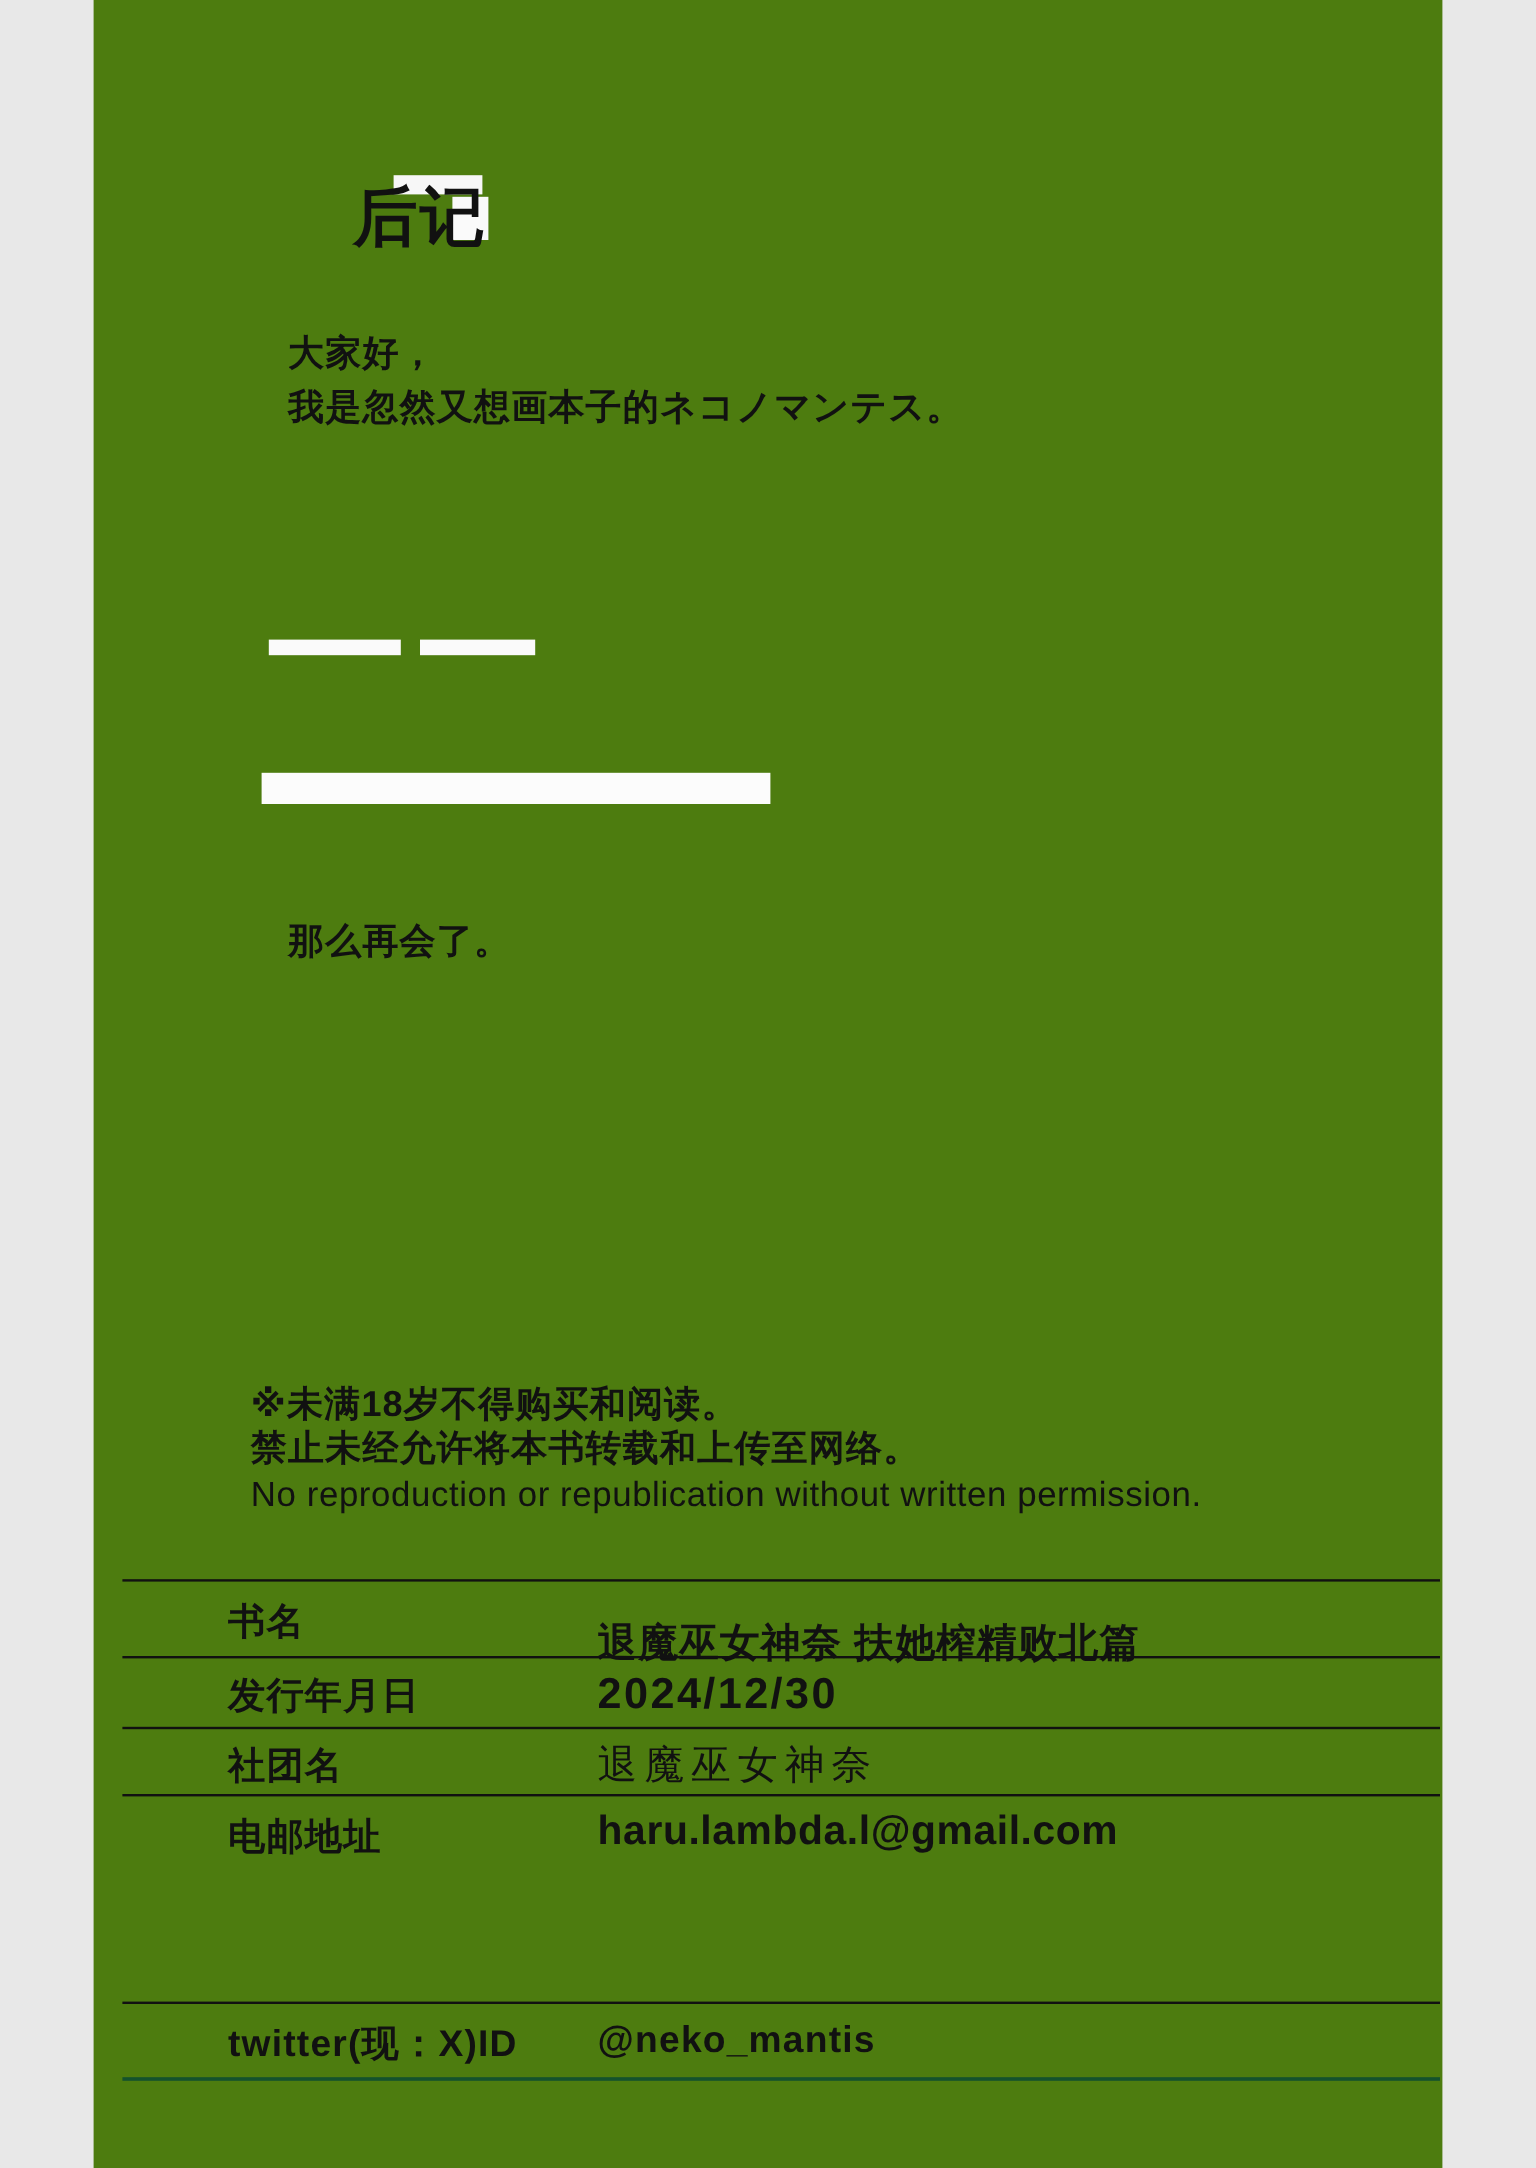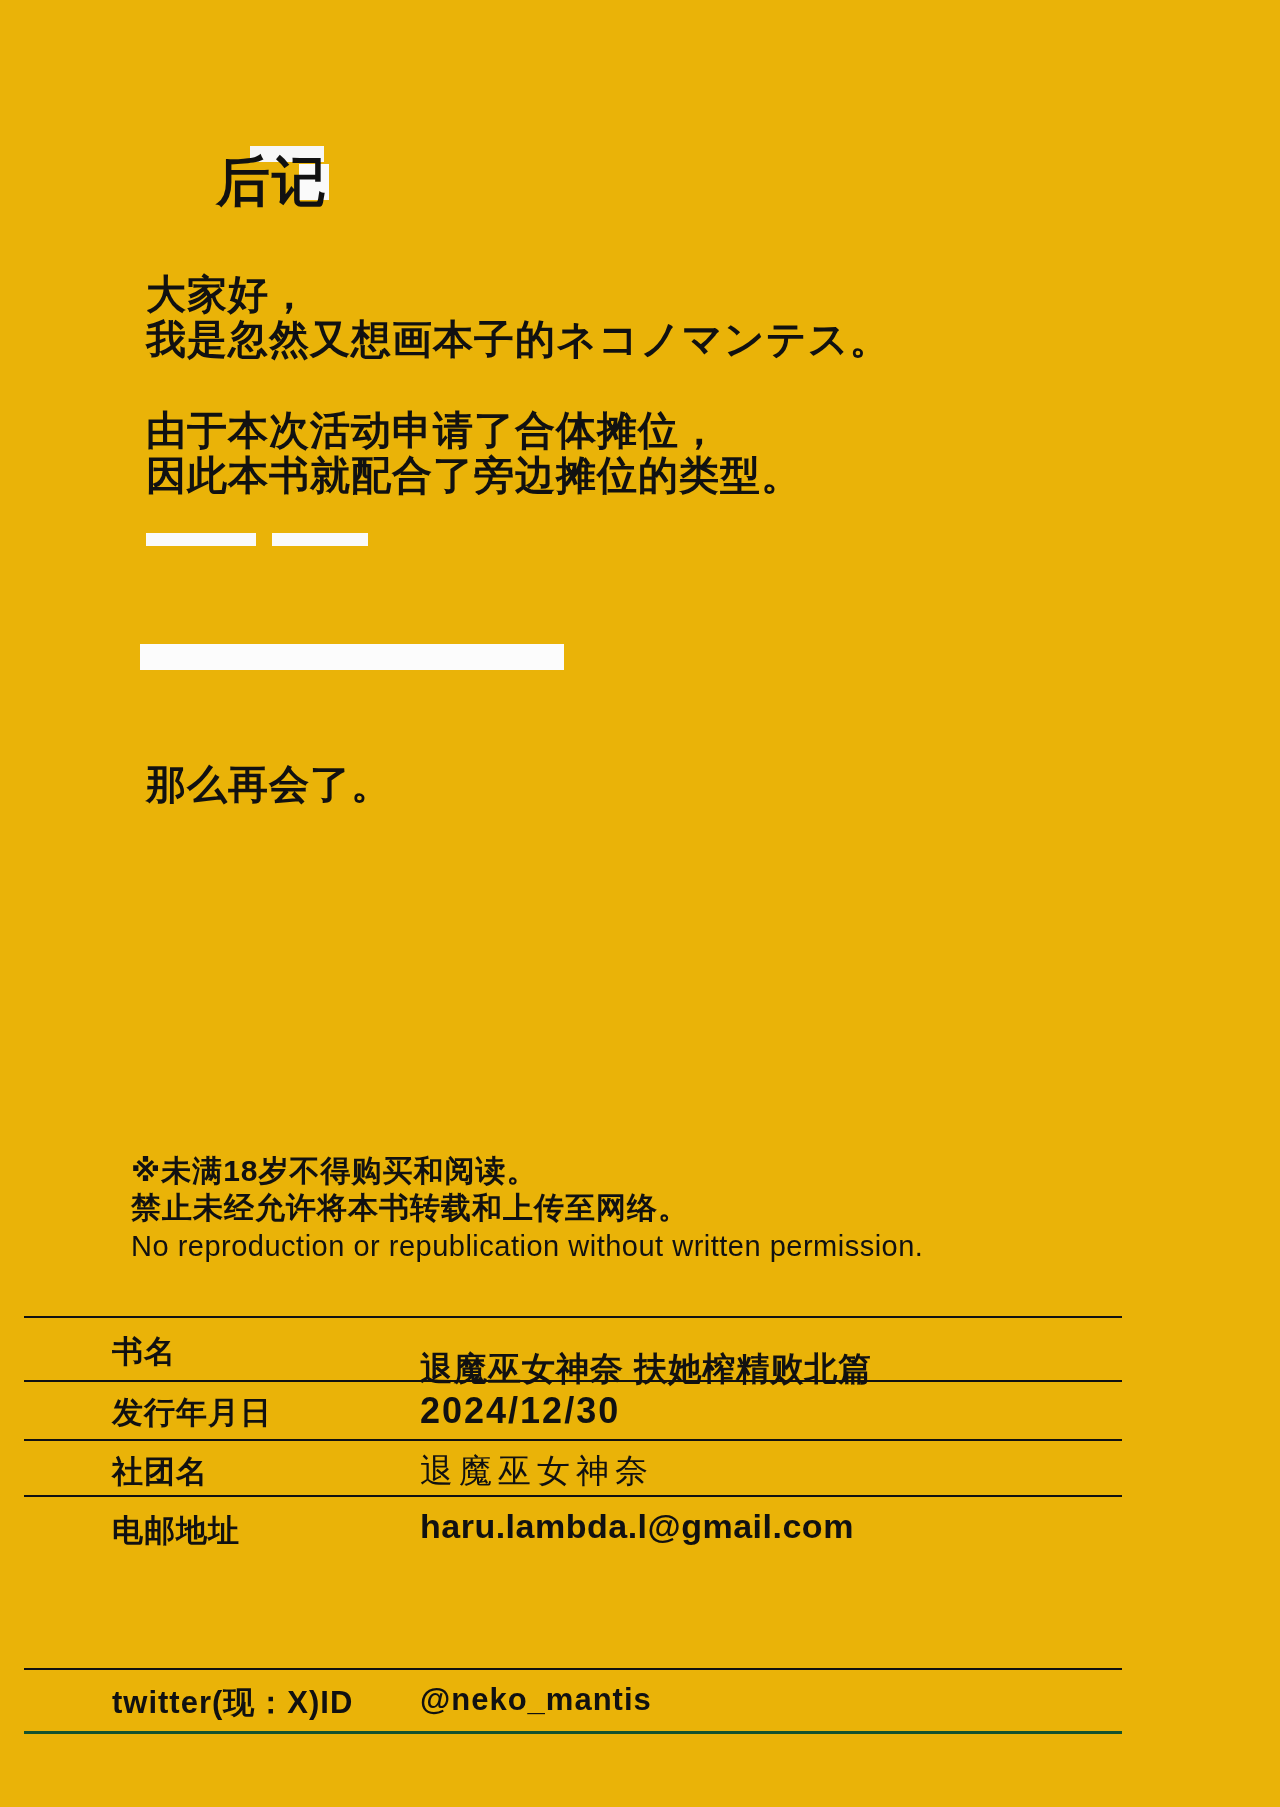--- a/index.html
+++ b/index.html
@@ -1,37 +1,37 @@
 <!DOCTYPE html>
 <html><head>
 <meta charset="utf-8">
 <style>
   html,body{margin:0;padding:0;background:#e8e8e8;}
   .page{
     position:relative;
-    width:1280px;height:1807px;
+    width:1124px;height:1807px;
     margin:0 auto;
-    background:#eab308;
+    background:#4d7c0f;
     font-family:"Liberation Sans","DejaVu Sans",sans-serif;
     color:#111111;
     overflow:hidden;
   }
   
   .artifact{position:absolute;pointer-events:none;}
   .a1{left:250px;top:146px;width:74px;height:16px;background:#f7f7f7;}
   .a2{left:299px;top:164px;width:30px;height:36px;background:#fafafa;}
   .a3{left:146px;top:533px;width:110px;height:13px;background:#fafafa;}
   .a4{left:272px;top:533px;width:96px;height:13px;background:#fafafa;}
   .a5{left:140px;top:644px;width:424px;height:26px;background:#fcfcfc;}
 
   .title{
     position:absolute;left:216px;top:152px;margin:0;
     font-size:54px;font-weight:600;letter-spacing:2px;line-height:1.1;
   }
-  .para{position:absolute;left:146px;font-size:40px;font-weight:600;line-height:45px;letter-spacing:1px;white-space:nowrap;}
+  .para{position:absolute;left:162px;font-size:30px;font-weight:600;line-height:45px;letter-spacing:1px;white-space:nowrap;}
   .p1{top:272px;}
   .p2{top:408px;}
   .p3{top:575px;}
   .farewell{top:762px;}
 
   .notice{position:absolute;left:131px;top:1152px;line-height:37px;white-space:nowrap;}
   .notice .zh{font-size:30px;font-weight:600;letter-spacing:1px;}
   .notice .en{font-size:29px;font-weight:400;letter-spacing:0.5px;padding-top:2px;}
 
   .colophon{
@@ -64,24 +64,20 @@
   <div class="artifact a4"></div>
   <div class="artifact a5"></div>
 
   <h1 class="title">后记</h1>
 
   <div class="para p1">
     <div>大家好，</div>
     <div>我是忽然又想画本子的ネコノマンテス。</div>
   </div>
 
-  <div class="para p2">
-    <div>由于本次活动申请了合体摊位，</div>
-    <div>因此本书就配合了旁边摊位的类型。</div>
-  </div>
 
 
   <div class="para farewell">
     <div>那么再会了。</div>
   </div>
 
   <div class="notice">
     <div class="zh">※未满18岁不得购买和阅读。</div>
     <div class="zh">禁止未经允许将本书转载和上传至网络。</div>
     <div class="en">No reproduction or republication without written permission.</div>

